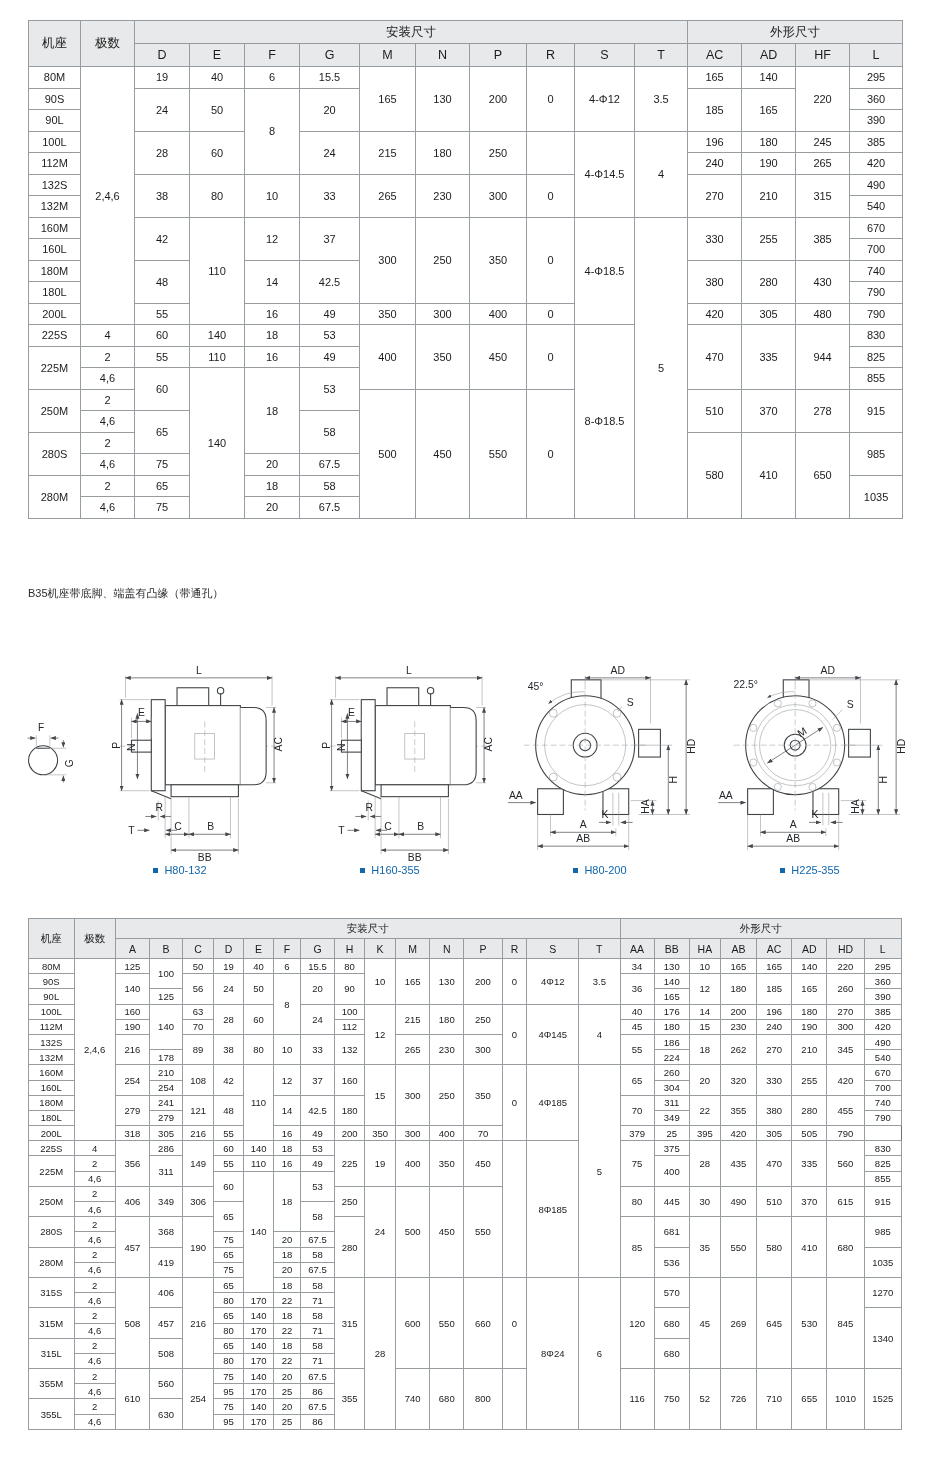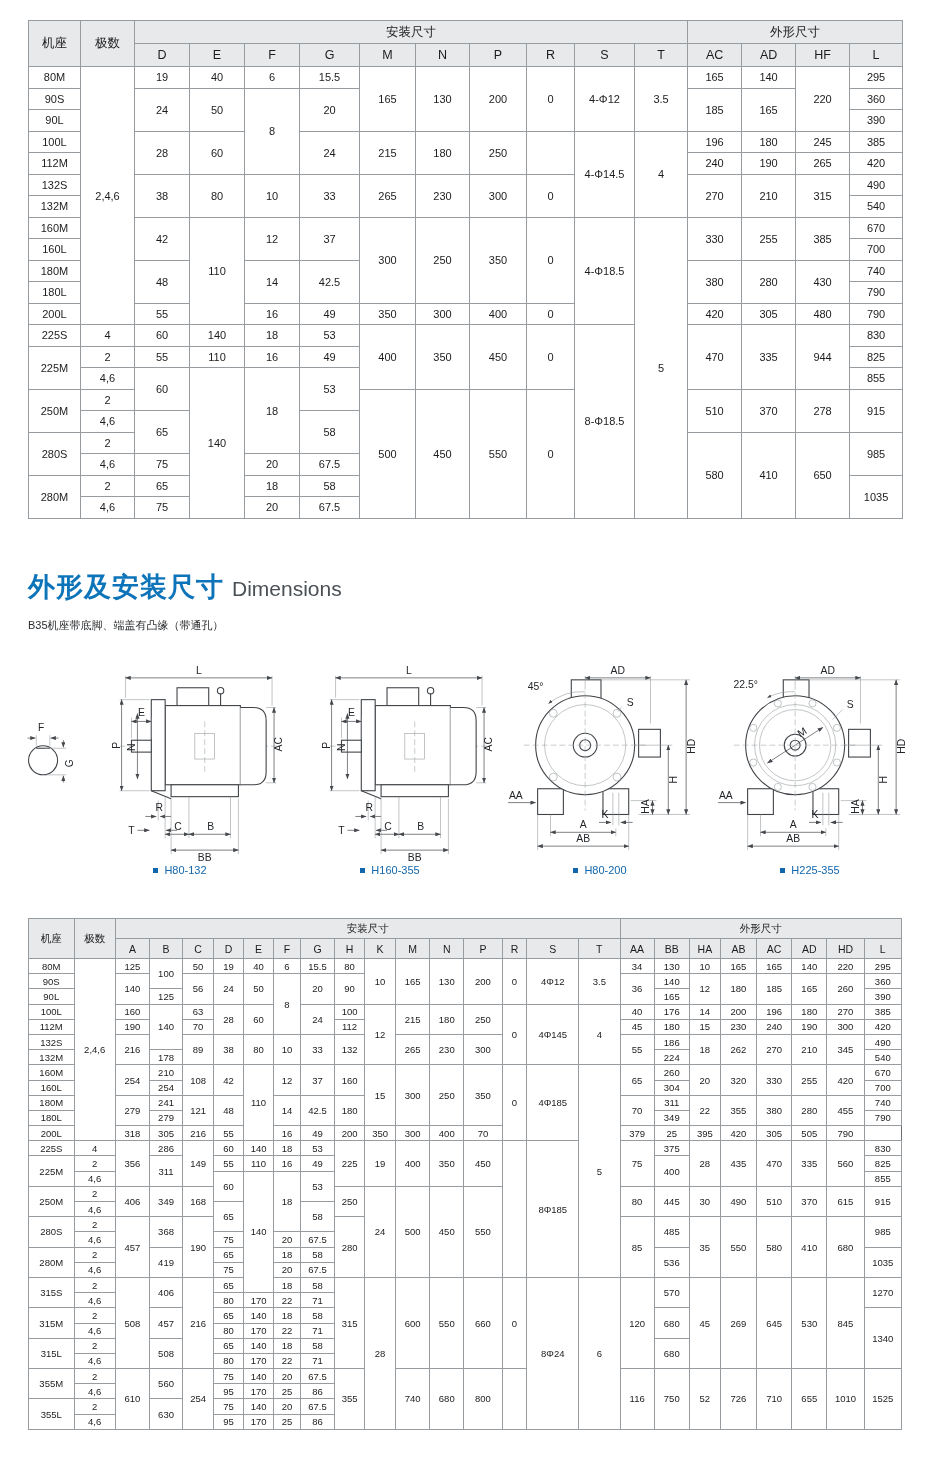--- a/index.html
+++ b/index.html
@@ -285,21 +285,20 @@
             <td>4,6</td>
             <td>75</td>
             <td>20</td>
             <td>67.5</td>
           </tr>
         </tbody>
       </table>
     </div>
 
   <div class="section-head">
-    <h2><span class="title-zh">外形及安装尺寸</span><span class="title-en">Dimensions</span></h2>
     <p class="subtitle">B35机座带底脚、端盖有凸缘（带通孔）</p>
   </div>
 
   <div class="drawings">
 
     <svg class="shaft-detail" viewBox="0 0 60 90">
       <defs>
         <pattern id="hatchP" patternUnits="userSpaceOnUse" width="4" height="4">
           <path d="M0,4 l4,-4" stroke="#55595d" stroke-width="0.8"></path>
         </pattern>
@@ -879,21 +878,21 @@
             <td rowspan="8">140</td>
             <td rowspan="4">18</td>
             <td rowspan="2">53</td>
             <td>855</td>
           </tr>
           <tr>
             <td rowspan="2">250M</td>
             <td>2</td>
             <td rowspan="2">406</td>
             <td rowspan="2">349</td>
-            <td rowspan="2">168</td>
+            <td rowspan="2">306</td>
             <td rowspan="2">250</td>
             <td rowspan="6">24</td>
             <td rowspan="6">500</td>
             <td rowspan="6">450</td>
             <td rowspan="6">550</td>
             <td rowspan="2">80</td>
             <td rowspan="2">445</td>
             <td rowspan="2">30</td>
             <td rowspan="2">490</td>
             <td rowspan="2">510</td>
@@ -907,21 +906,21 @@
             <td rowspan="2">58</td>
           </tr>
           <tr>
             <td rowspan="2">280S</td>
             <td>2</td>
             <td rowspan="4">457</td>
             <td rowspan="2">368</td>
             <td rowspan="4">190</td>
             <td rowspan="4">280</td>
             <td rowspan="4">85</td>
-            <td rowspan="2">485</td>
+            <td rowspan="2">681</td>
             <td rowspan="4">35</td>
             <td rowspan="4">550</td>
             <td rowspan="4">580</td>
             <td rowspan="4">410</td>
             <td rowspan="4">680</td>
             <td rowspan="2">985</td>
           </tr>
           <tr>
             <td>4,6</td>
             <td>75</td>

